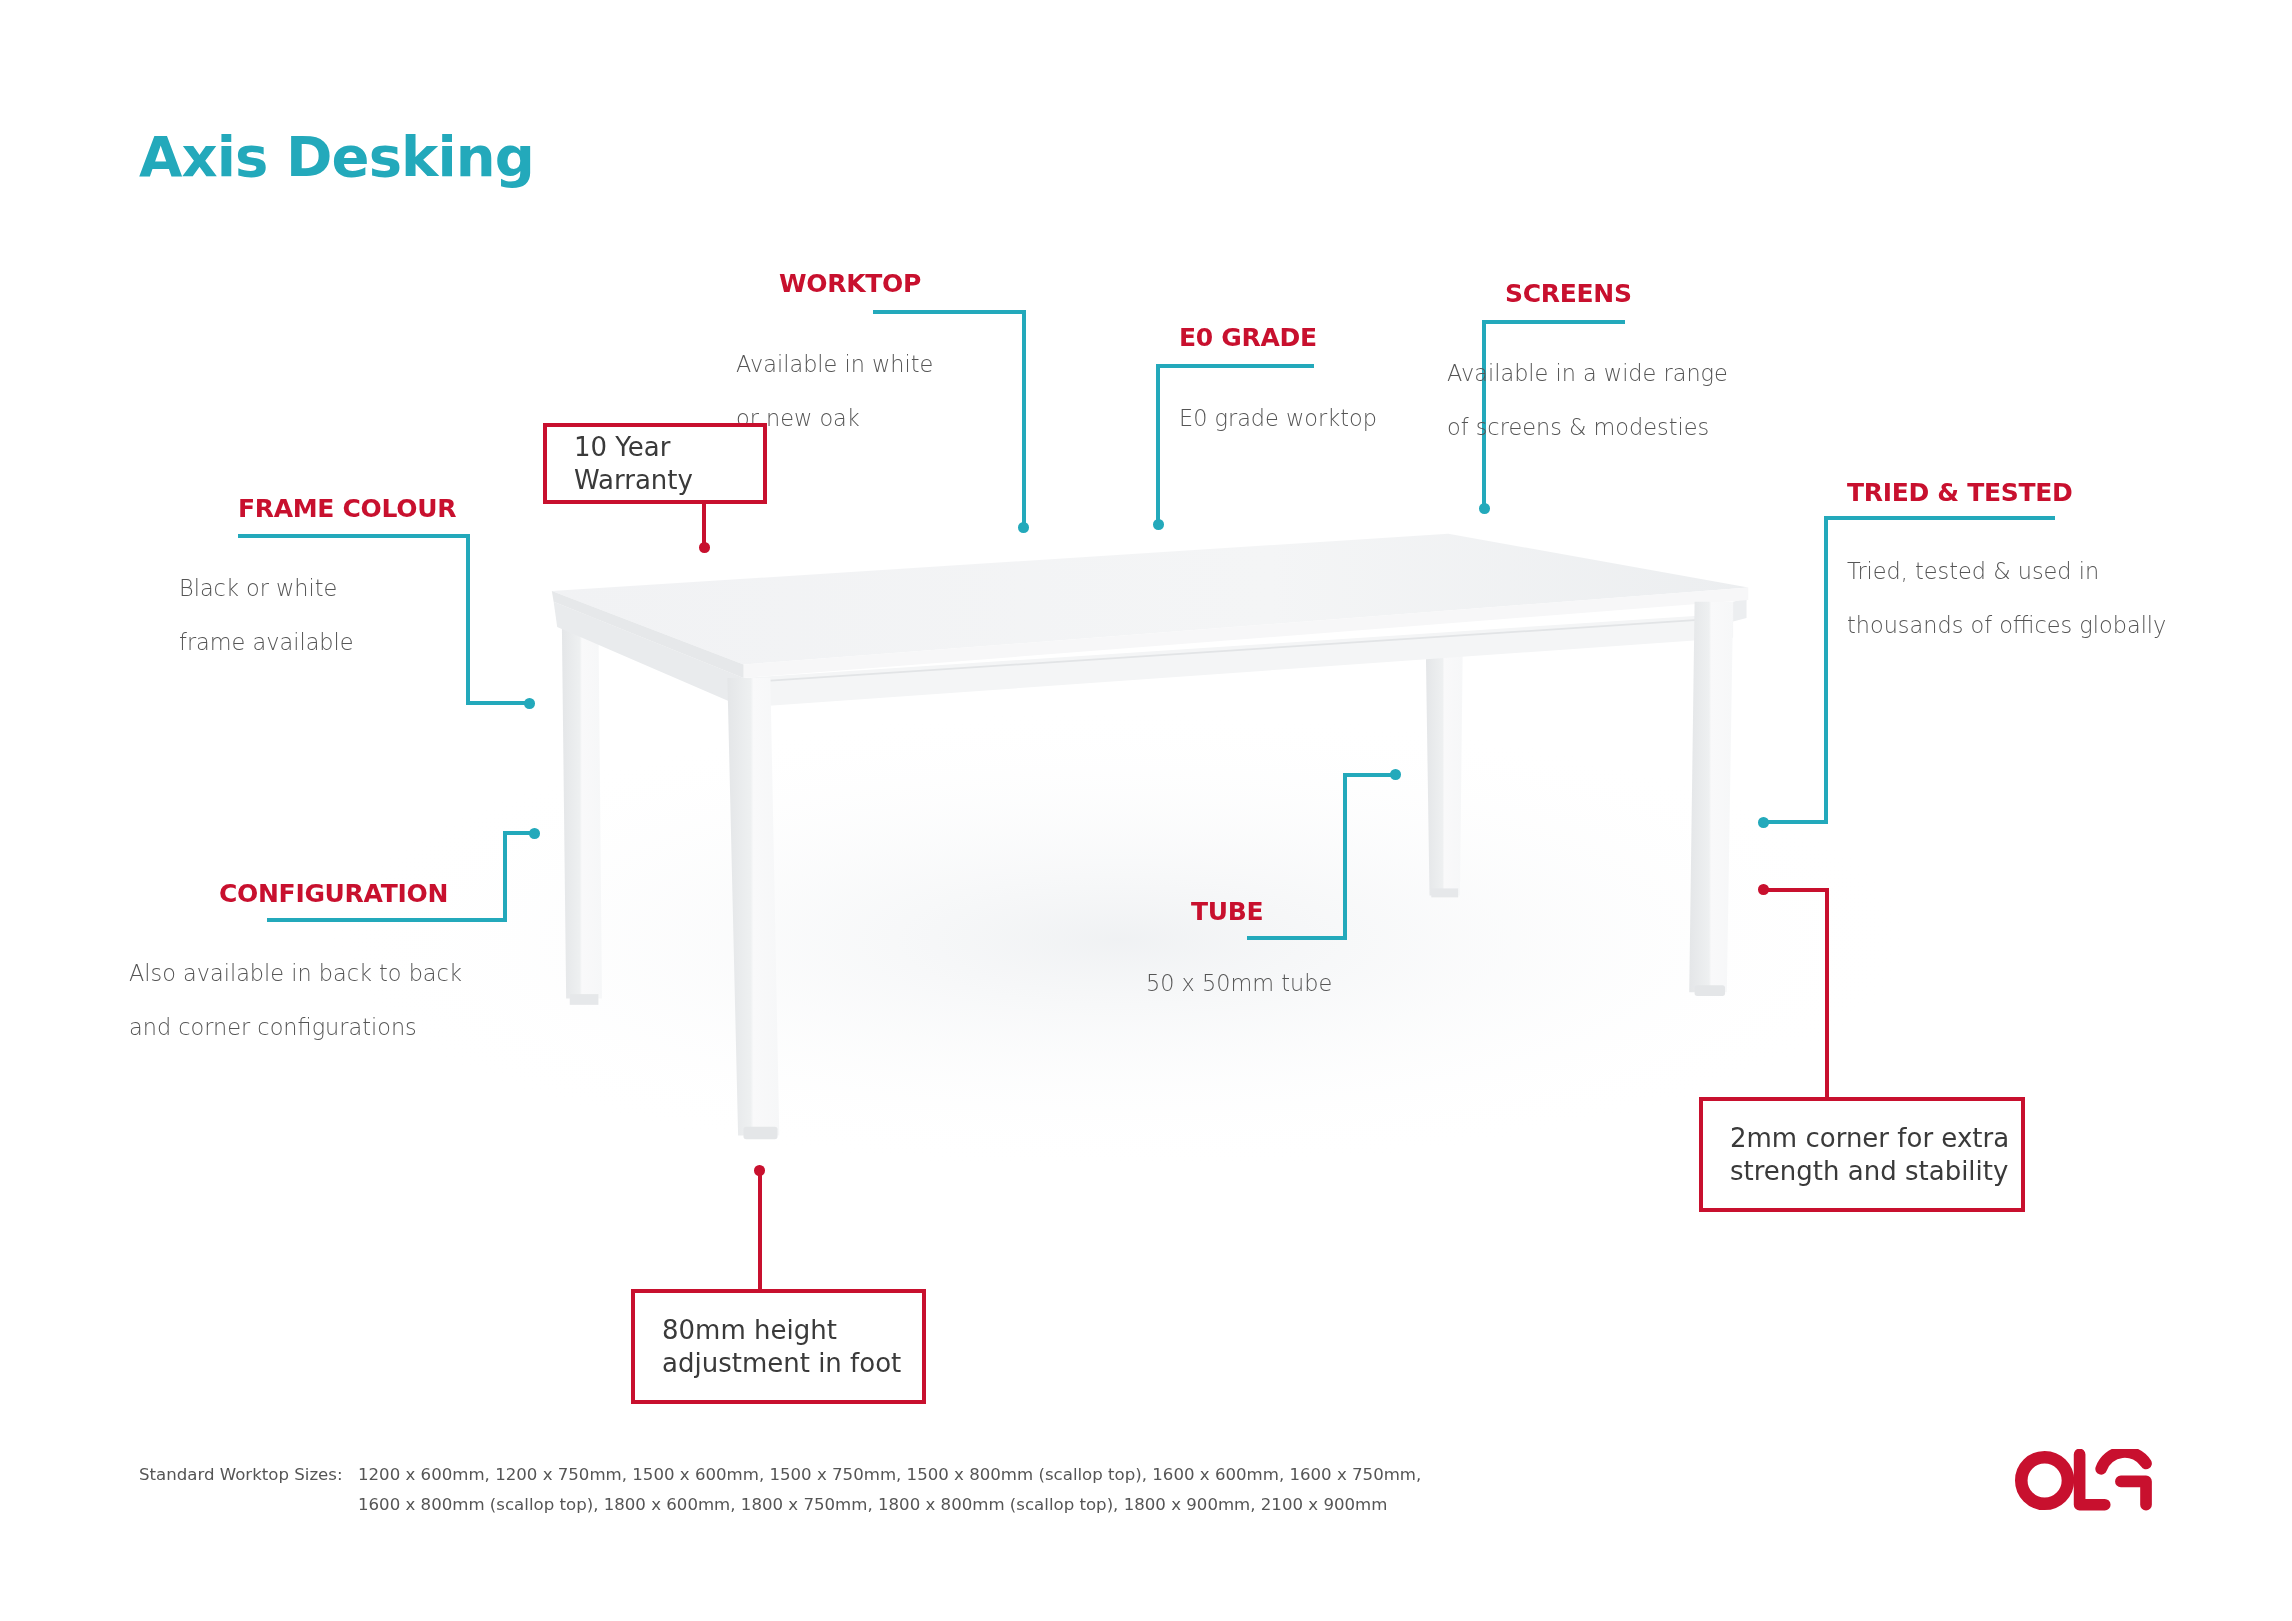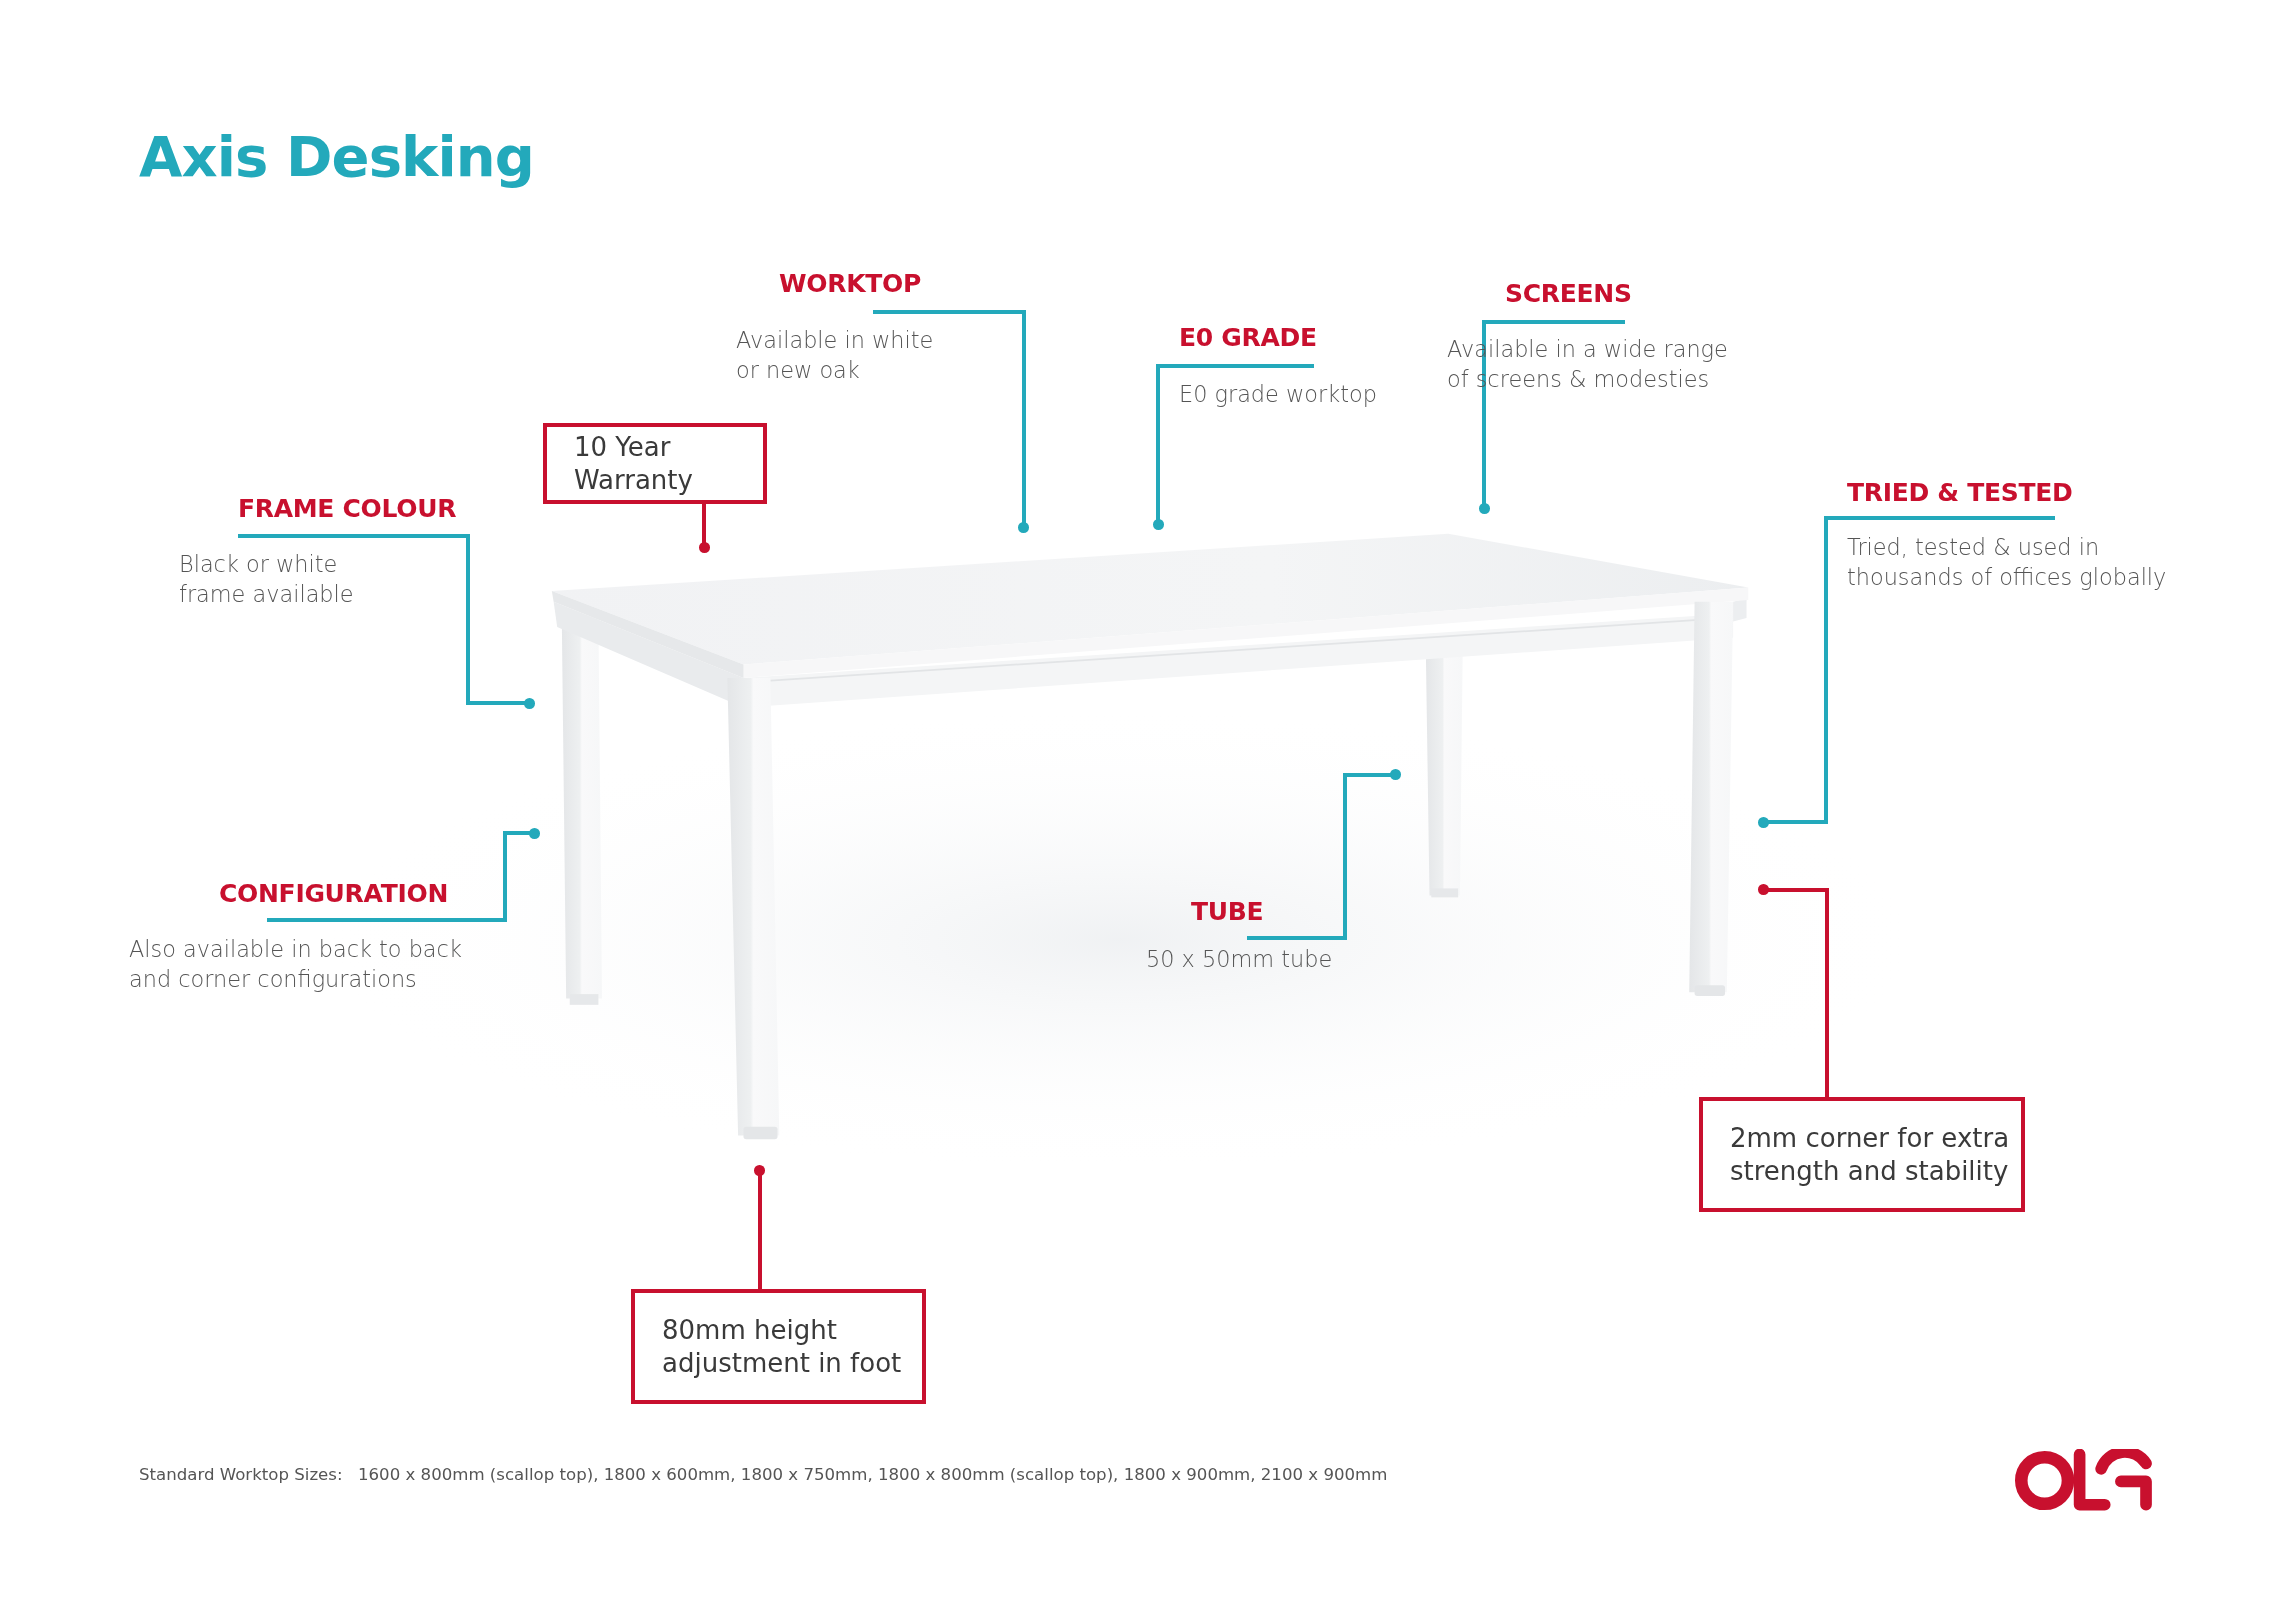--- a/index.html
+++ b/index.html
@@ -1,20 +1,20 @@
 <!DOCTYPE html>
 <html style="font-size:14.3px"><head>
 <meta charset="utf-8">
 <style>
   html, body { margin:0; padding:0; background:#ffffff; }
   body { width:2293px; height:1621px; position:relative; overflow:hidden; font-family:"Liberation Sans", sans-serif; }
   .title { position:absolute; left:139px; top:124px; font-family:"DejaVu Sans", sans-serif; font-weight:bold; font-size:56px; letter-spacing:-0.9px; color:#23a9bb; white-space:nowrap; }
   .heading { position:absolute; font-family:"DejaVu Sans", sans-serif; font-weight:bold; font-size:25px; color:#c8102e; white-space:nowrap; letter-spacing:-0.3px; }
   .desc { position:absolute; font-family:"DejaVu Sans", sans-serif; font-size:22.4px; color:#555555; line-height:30px; white-space:nowrap; font-weight:300; }
-  .desc .line { display:block; }
+  .desc .line { display:block;margin-top:24px; }
   .right { text-align:left; }
   .teal-line { position:absolute; background:#23a9bb; }
   .red-line { position:absolute; background:#c8102e; }
   .dot { position:absolute; width:10.7px; height:10.7px; border-radius:50%; }
   .dot.teal { background:#23a9bb; }
   .dot.red { background:#c8102e; }
   .callout-box { position:absolute; border:4.5px solid #c8102e; box-sizing:border-box; background:#ffffff; font-family:"DejaVu Sans", sans-serif; font-size:26px; color:#3a3a3a; line-height:33px; display:flex; flex-direction:column; justify-content:center; padding-left:27px; }
   .footer { position:absolute; left:139px; top:1460px; font-family:"DejaVu Sans", sans-serif; font-size:16.6px; color:#555555; line-height:29.6px; white-space:nowrap; }
   .footer .label { position:absolute; left:0; top:0; }
   .footer .sizes { position:absolute; left:219px; top:0; }
@@ -174,20 +174,21 @@
   <div class="red-line" style="left:758px; top:1171px; width:3.6px; height:120px;"></div>
   <div class="callout-box" style="left:631px; top:1289px; width:295px; height:115px;">
     <span>80mm height</span>
     <span>adjustment in foot</span>
   </div>
 </div>
 
 <div class="footer">
   <span class="label">Standard Worktop Sizes:</span>
   <div class="sizes">
+    <span>1200 x 600mm, 1200 x 750mm, 1500 x 600mm, 1500 x 750mm, 1500 x 800mm (scallop top), 1600 x 600mm, 1600 x 750mm,</span>
     <span>1600 x 800mm (scallop top), 1800 x 600mm, 1800 x 750mm, 1800 x 800mm (scallop top), 1800 x 900mm, 2100 x 900mm</span>
   </div>
 </div>
 
 <svg class="logo" viewBox="0 0 156 70" xmlns="http://www.w3.org/2000/svg">
 
   <circle cx="33" cy="35" r="26" fill="none" stroke="#c8102e" stroke-width="14"></circle>
 
   <path d="M72 6 L72 62 L100 62" fill="none" stroke="#c8102e" stroke-width="13" stroke-linecap="round" stroke-linejoin="round"></path>
 

